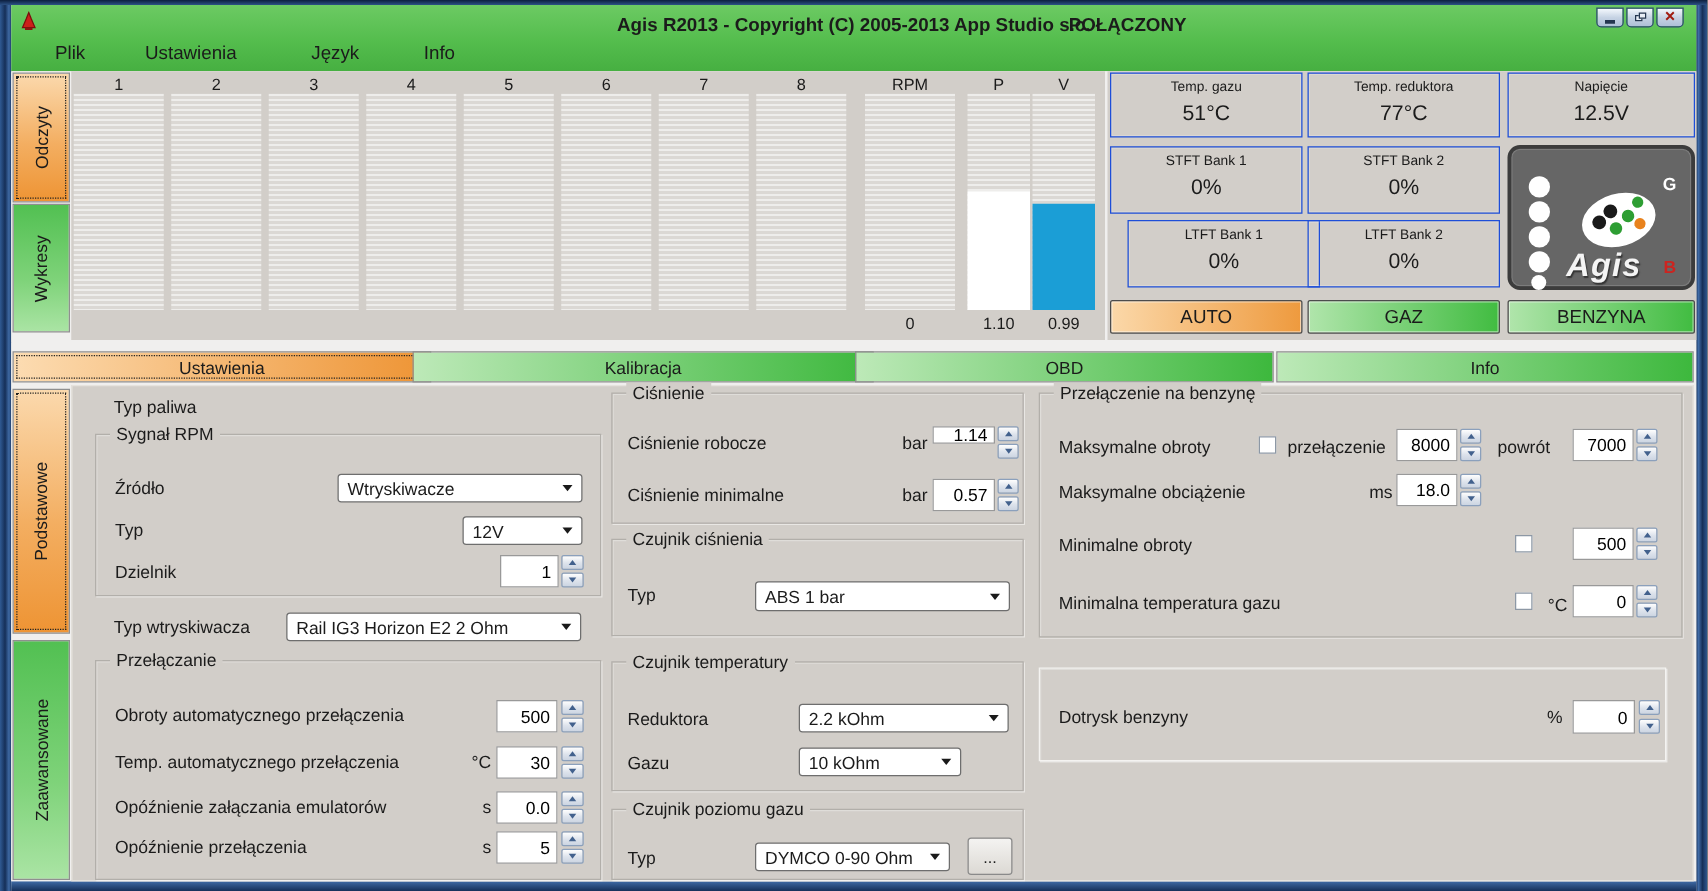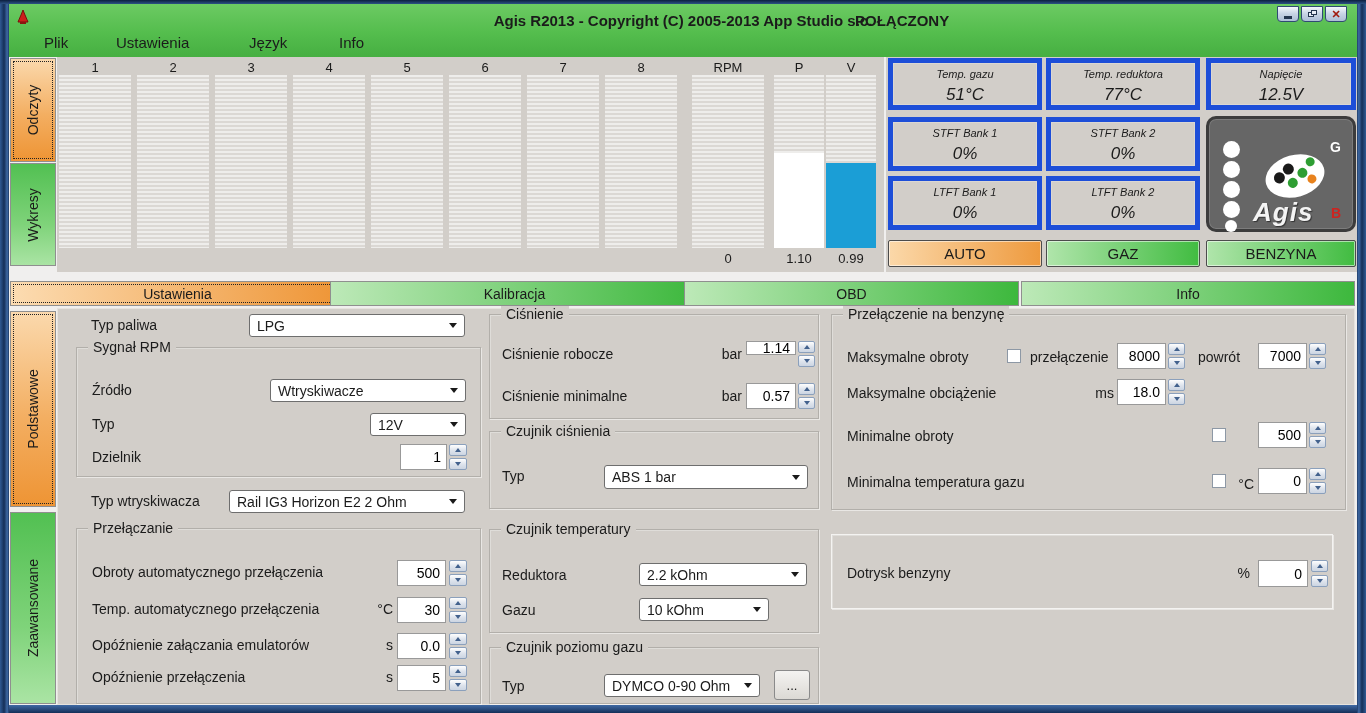--- a/index.html
+++ b/index.html
@@ -33,21 +33,21 @@
   .tab-or{background:linear-gradient(180deg,#fbd9ad,#f3ae61 55%,#ee9434);}
   .tab-gr{background:linear-gradient(180deg,#52c052,#7fd37a 60%,#aae4a4);}
   .sel-dotted{outline:1px dotted #222;outline-offset:-4px;}
   .chart{left:48px;top:0;width:827px;height:215px;background:#d2cec9;}
   .gauge-label{top:3px;height:15px;text-align:center;font-size:13px;}
   .gauge-track{top:18px;height:173px;position:absolute;
      background:repeating-linear-gradient(180deg,#eeedeb 0 2px,#dbd8d4 2px 4px);}
   .gauge-bar{position:absolute;left:0;bottom:0;width:100%;}
   .gauge-value{top:194px;height:16px;text-align:center;font-size:13px;}
   .info{left:877px;top:0;width:471px;height:215px;background:#d2cec9;}
-  .info-panel{border:5px solid #1d4ed8;box-shadow:inset 0 0 0 1px rgba(255,255,255,.2);font-style:italic;}
+  .info-panel{border:1px solid #1d4ed8;box-shadow:inset 0 0 0 1px rgba(255,255,255,.2);}
   .info-title{position:absolute;left:0;top:5px;width:100%;text-align:center;font-size:11px;}
   .info-value{position:absolute;left:0;top:22px;width:100%;text-align:center;font-size:17px;}
   .mode-btn{border:1px solid #4c4c4c;border-radius:2px;display:flex;align-items:center;justify-content:center;
             font-size:15px;box-shadow:inset 0 0 0 1px rgba(255,255,255,.55);}
   .mode-or{background:linear-gradient(90deg,#fbd8a9,#ee9a3e);}
   .mode-gr{background:linear-gradient(90deg,#b0e5ab,#41bc41);}
   
   .device{left:320px;top:59px;width:150px;height:116px;background:#666;
           border:3px solid #3c3c3c;border-radius:10px;box-shadow:inset 0 0 0 1px #7c7c7c;}
   .led{position:absolute;background:#fff;border-radius:50%;}
@@ -184,21 +184,21 @@
         <div class="info-value">12.5V</div>
       </div>
       <div class="abs info-panel" style="left:2px;top:60px;width:154px;height:54px">
         <div class="info-title">STFT Bank 1</div>
         <div class="info-value">0%</div>
       </div>
       <div class="abs info-panel" style="left:160px;top:60px;width:154px;height:54px">
         <div class="info-title">STFT Bank 2</div>
         <div class="info-value">0%</div>
       </div>
-      <div class="abs info-panel" style="left:2px;top:119px;width:154px;height:54px">
+      <div class="abs info-panel" style="left:16px;top:119px;width:154px;height:54px">
         <div class="info-title">LTFT Bank 1</div>
         <div class="info-value">0%</div>
       </div>
       <div class="abs info-panel" style="left:160px;top:119px;width:154px;height:54px">
         <div class="info-title">LTFT Bank 2</div>
         <div class="info-value">0%</div>
       </div>
 
       <div class="abs device">
         <span class="led" style="left:14px;top:22px;width:17px;height:17px"></span>
@@ -250,24 +250,20 @@
     <div class="abs side-tab tab-or sel-dotted" style="left:1px;top:3px;width:46px;height:196px">
       <span>Podstawowe</span>
     </div>
     <div class="abs side-tab tab-gr" style="left:1px;top:204px;width:46px;height:192px">
       <span>Zaawansowane</span>
     </div>
 
     <div class="abs spanel">
 
       <div class="abs lbl" style="left:33px;top:8px">Typ paliwa</div>
-      <div class="abs combo" style="left:191px;top:5px;width:216px;height:23px">
-        <span>LPG</span>
-        <span class="combo-arrow"></span>
-      </div>
 
       <div class="abs group" style="left:18px;top:38px;width:405px;height:130px">
         <span class="group-title">Sygnał RPM</span>
         <div class="abs lbl" style="left:15px;top:34px">Źródło</div>
         <div class="abs combo" style="left:193px;top:31px;width:196px;height:23px">
           <span>Wtryskiwacze</span>
           <span class="combo-arrow"></span>
         </div>
         <div class="abs lbl" style="left:15px;top:68px">Typ</div>
         <div class="abs combo" style="left:293px;top:65px;width:96px;height:23px">

